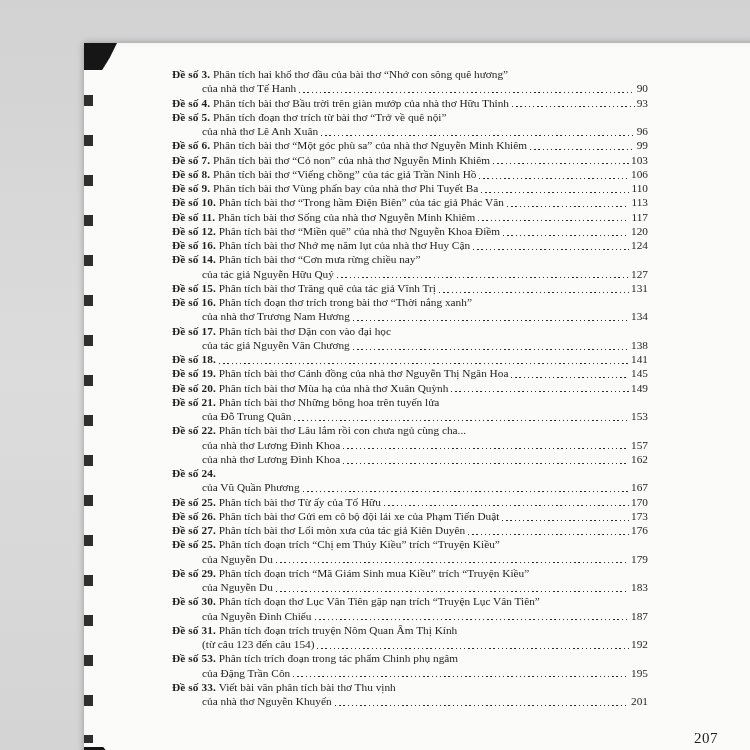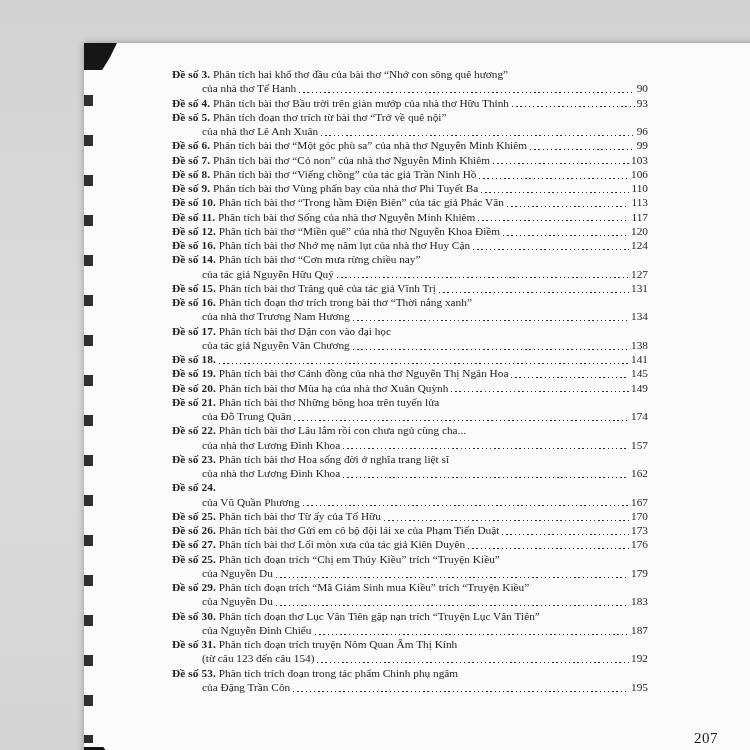--- a/index.html
+++ b/index.html
@@ -246,39 +246,35 @@
           </div>
         </div>
         <div class="entry">
           <div class="line">
             <span class="prefix">Đề số 21.</span>
             <span class="txt">&nbsp;Phân tích bài thơ Những bông hoa trên tuyến lửa</span>
           </div>
           <div class="line cont">
             <span class="txt">của Đỗ Trung Quân</span>
             <span class="leader"></span>
-            <span class="pg">174</span>
+            <span class="pg">153</span>
           </div>
         </div>
         <div class="entry">
           <div class="line">
             <span class="prefix">Đề số 22.</span>
             <span class="txt">&nbsp;Phân tích bài thơ Lâu lắm rồi con chưa ngủ cùng cha...</span>
           </div>
           <div class="line cont">
             <span class="txt">của nhà thơ Lương Đình Khoa</span>
             <span class="leader"></span>
             <span class="pg">157</span>
           </div>
         </div>
         <div class="entry">
-          <div class="line">
-            <span class="prefix">Đề số 23.</span>
-            <span class="txt">&nbsp;Phân tích bài thơ Hoa sống đời ở nghĩa trang liệt sĩ</span>
-          </div>
           <div class="line cont">
             <span class="txt">của nhà thơ Lương Đình Khoa</span>
             <span class="leader"></span>
             <span class="pg">162</span>
           </div>
         </div>
         <div class="entry">
           <div class="line">
             <span class="prefix">Đề số 24.</span>
           </div>
@@ -358,18 +354,29 @@
         </div>
         <div class="entry">
           <div class="line">
             <span class="prefix">Đề số 53.</span>
             <span class="txt">&nbsp;Phân tích trích đoạn trong tác phẩm Chinh phụ ngâm</span>
           </div>
           <div class="line cont">
             <span class="txt">của Đặng Trần Côn</span>
             <span class="leader"></span>
             <span class="pg">195</span>
+          </div>
+        </div>
+        <div class="entry">
+          <div class="line">
+            <span class="prefix">Đề số 33.</span>
+            <span class="txt">&nbsp;Viết bài văn phân tích bài thơ Thu vịnh</span>
+          </div>
+          <div class="line cont">
+            <span class="txt">của nhà thơ Nguyễn Khuyến</span>
+            <span class="leader"></span>
+            <span class="pg">201</span>
           </div>
         </div>
       </div>
     <div class="footer">207</div>
   </div>
 </div>
 
 </body></html>

